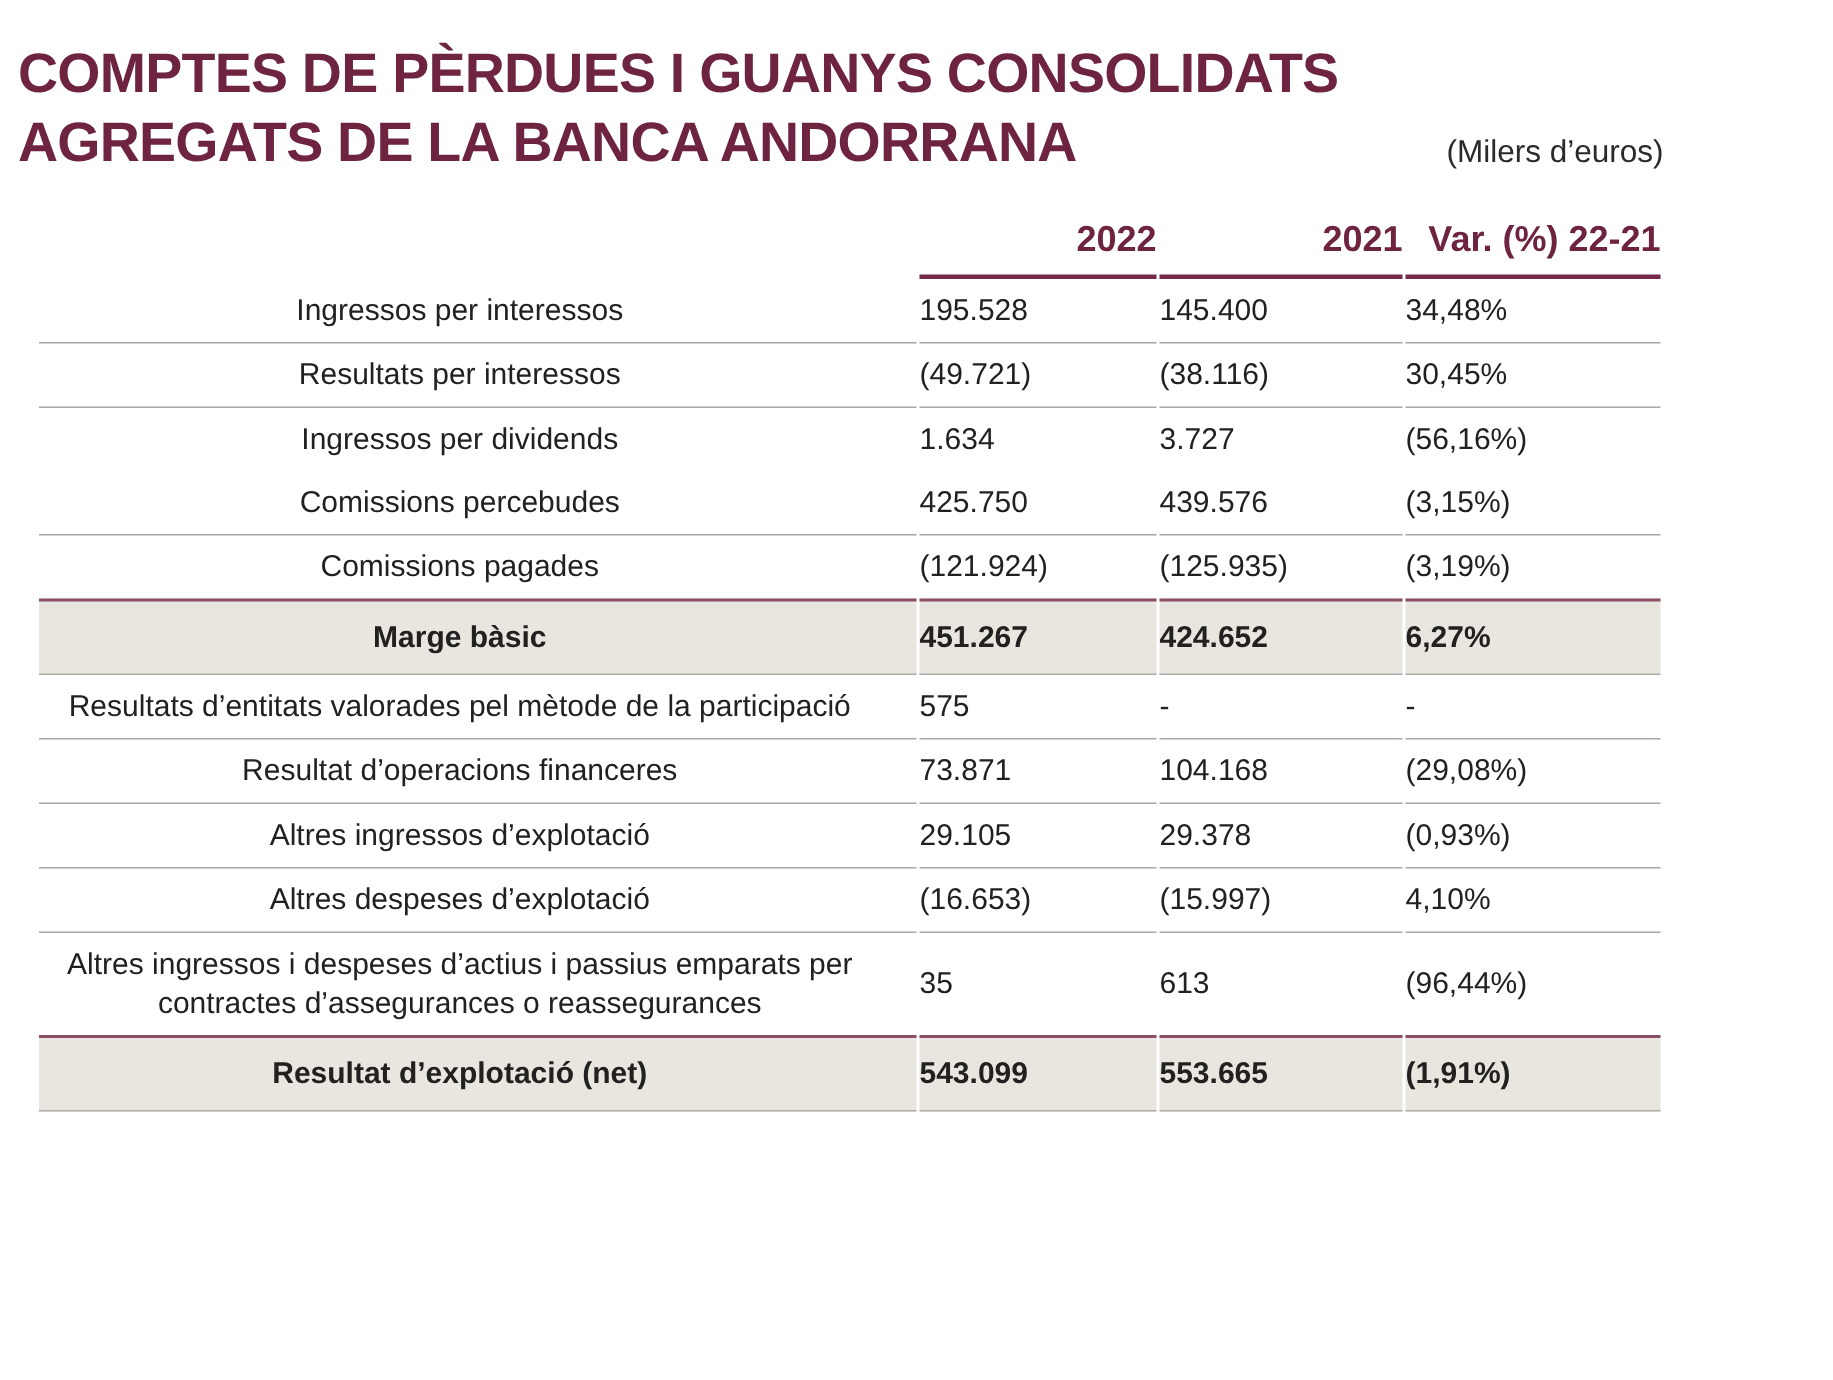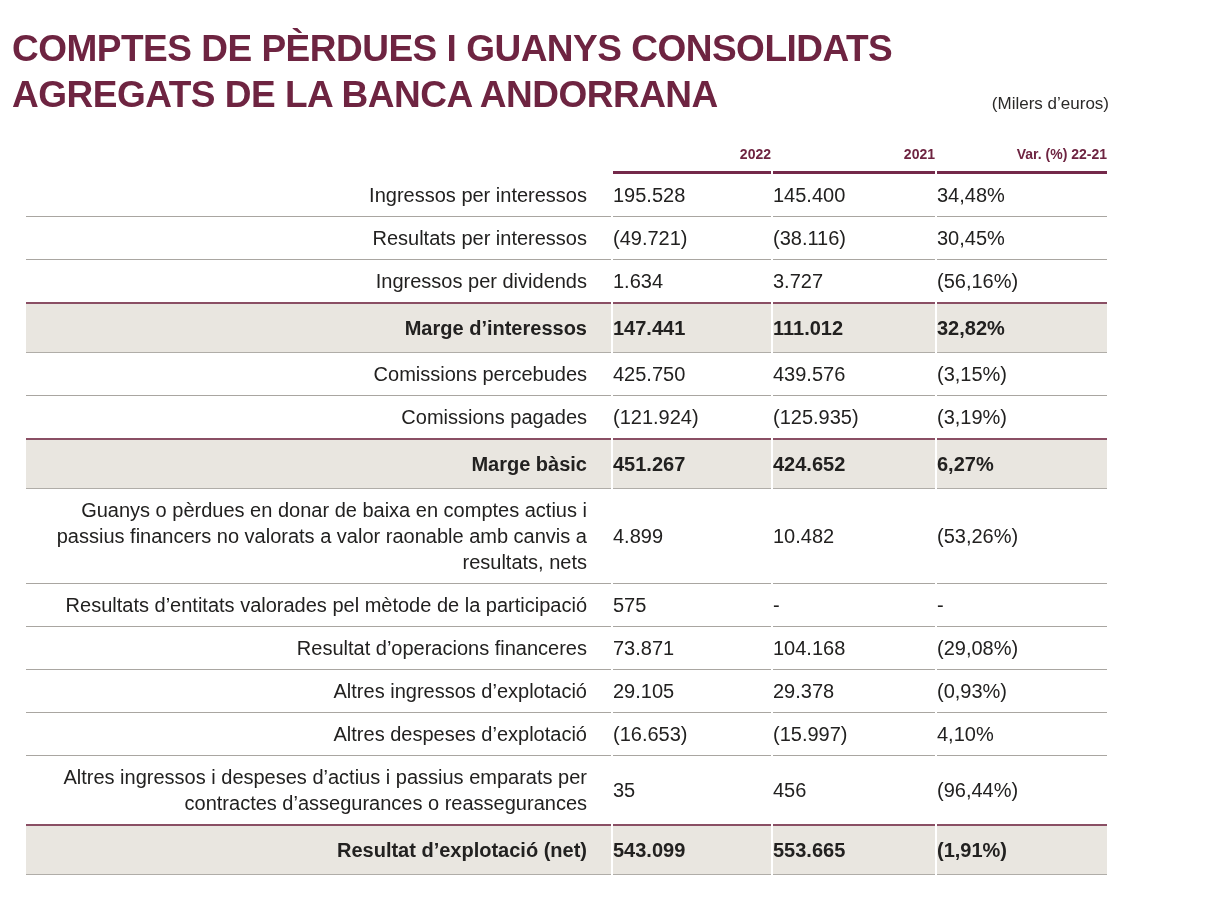--- a/index.html
+++ b/index.html
@@ -19,52 +19,52 @@
     width:1222px;height:920px;overflow:hidden;
   }
   .page{width:1123px;height:920px;padding:26px 14px 0 12px;background:#fff;}
   .header-area{display:flex;justify-content:space-between;align-items:flex-end;}
   .title{
     color:var(--brand);
     font-size:37px;line-height:1.24;font-weight:bold;
     letter-spacing:-0.5px;
   }
   .unit-note{
-    font-size:17px;color:#2B2A29;padding-bottom:4px;white-space:nowrap;
+    font-size:21px;color:#2B2A29;padding-bottom:4px;white-space:nowrap;
   }
   table.pnl{
     width:calc(100% - 12px);
     margin-left:12px;
     margin-top:22px;
     border-collapse:separate;
     border-spacing:2px 0;
     font-size:20px;
   }
   col.c-label{width:auto;}
   col.c-1{width:158px;}
   col.c-2{width:162px;}
   col.c-3{width:170px;}
   thead th{
     color:var(--brand);
     font-weight:bold;
-    font-size:14px;
+    font-size:24px;
     text-align:right;
     padding:6px 0 9px 0;
     border-bottom:3px solid var(--rule);
     white-space:nowrap;
     margin-top:12px;
   }
   thead th.label-head{border-bottom:none;}
   tbody td{
     padding:8px 0;
     border-bottom:1px solid var(--sep);
     vertical-align:middle;
     line-height:1.3;
   }
-  tbody td.label{text-align:right;padding-right:24px;}
+  tbody td.label{text-align:center;padding-right:24px;}
   tbody td.num{text-align:left;white-space:nowrap;}
   tr.no-sep td{border-bottom:none;margin-left:28px;}
   tr.hl td{
     background:var(--hl-bg);
     border-top:2px solid var(--hl-border);
     border-bottom:1px solid var(--hl-sep);
     font-weight:bold;
     padding:11px 0;
   }
   tr.hl td.label{padding-right:24px;}
@@ -108,49 +108,37 @@
           <td class="num">(49.721)</td>
           <td class="num">(38.116)</td>
           <td class="num">30,45%</td>
         </tr>
         <tr class="no-sep">
           <td class="label">Ingressos per dividends</td>
           <td class="num">1.634</td>
           <td class="num">3.727</td>
           <td class="num">(56,16%)</td>
         </tr>
-        <tr class="hl">
-          <td class="label">Marge d’interessos</td>
-          <td class="num">147.441</td>
-          <td class="num">111.012</td>
-          <td class="num">32,82%</td>
-        </tr>
         <tr>
           <td class="label">Comissions percebudes</td>
           <td class="num">425.750</td>
           <td class="num">439.576</td>
           <td class="num">(3,15%)</td>
         </tr>
         <tr class="no-sep">
           <td class="label">Comissions pagades</td>
           <td class="num">(121.924)</td>
           <td class="num">(125.935)</td>
           <td class="num">(3,19%)</td>
         </tr>
         <tr class="hl">
           <td class="label">Marge bàsic</td>
           <td class="num">451.267</td>
           <td class="num">424.652</td>
           <td class="num">6,27%</td>
-        </tr>
-        <tr>
-          <td class="label">Guanys o pèrdues en donar de baixa en comptes actius i passius financers no valorats a valor raonable amb canvis a resultats, nets</td>
-          <td class="num">4.899</td>
-          <td class="num">10.482</td>
-          <td class="num">(53,26%)</td>
         </tr>
         <tr>
           <td class="label">Resultats d’entitats valorades pel mètode de la participació</td>
           <td class="num">575</td>
           <td class="num">-</td>
           <td class="num">-</td>
         </tr>
         <tr>
           <td class="label">Resultat d’operacions financeres</td>
           <td class="num">73.871</td>
@@ -165,21 +153,21 @@
         </tr>
         <tr>
           <td class="label">Altres despeses d’explotació</td>
           <td class="num">(16.653)</td>
           <td class="num">(15.997)</td>
           <td class="num">4,10%</td>
         </tr>
         <tr class="no-sep">
           <td class="label">Altres ingressos i despeses d’actius i passius emparats per contractes d’assegurances o reassegurances</td>
           <td class="num">35</td>
-          <td class="num">456</td>
+          <td class="num">613</td>
           <td class="num">(96,44%)</td>
         </tr>
         <tr class="hl">
           <td class="label">Resultat d’explotació (net)</td>
           <td class="num">543.099</td>
           <td class="num">553.665</td>
           <td class="num">(1,91%)</td>
         </tr>
       </tbody>
   </table>

